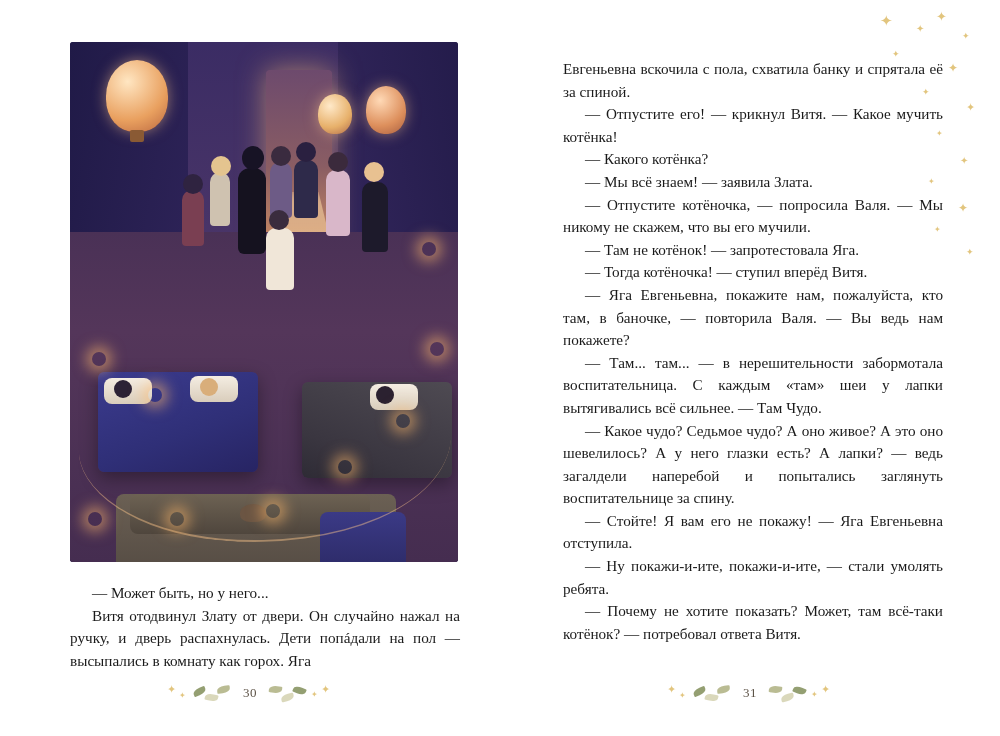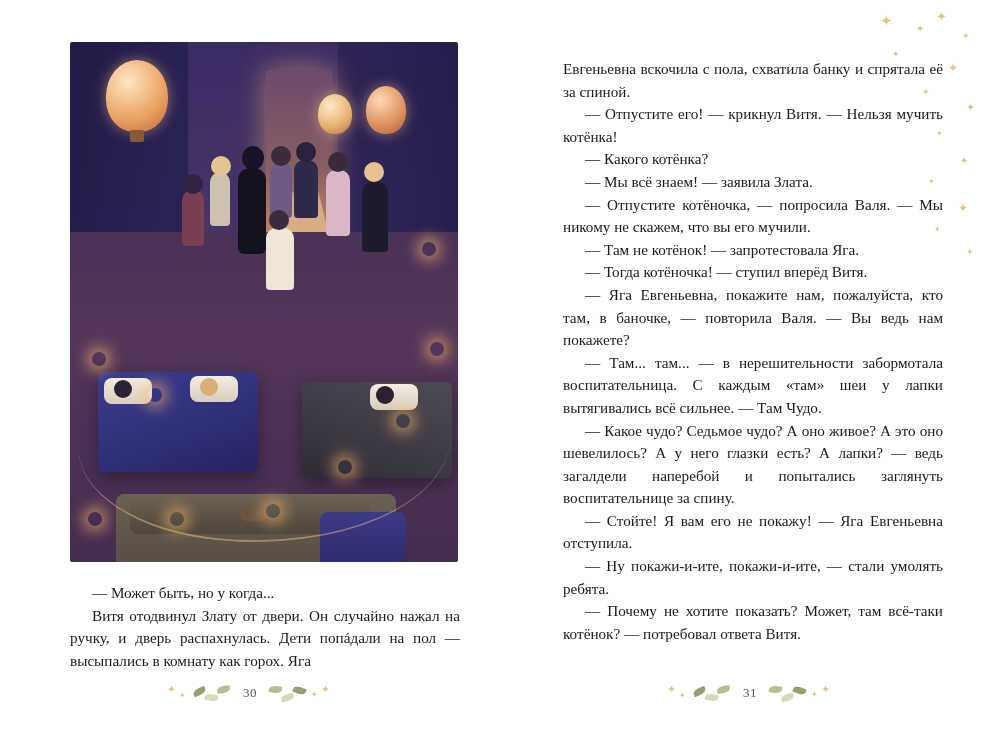--- a/index.html
+++ b/index.html
@@ -300,21 +300,21 @@
         <div class="lamp" style="left:100px;top:470px;"></div>
         <div class="lamp" style="left:196px;top:462px;"></div>
         <div class="lamp" style="left:268px;top:418px;"></div>
         <div class="lamp" style="left:326px;top:372px;"></div>
         <div class="lamp" style="left:360px;top:300px;"></div>
         <div class="lamp" style="left:352px;top:200px;"></div>
       </div>
     </div>
 
     <div class="text-left">
-      <p class="para dash">— Может быть, но у когда...</p>
+      <p class="para dash">— Может быть, но у него...</p>
       <p class="para">Витя отодвинул Злату от двери. Он случайно нажал на ручку, и дверь распахнулась. Дети попáдали на пол — высыпались в комнату как горох. Яга</p>
     </div>
 
     <div class="footer">
       <span class="orn">
         <span class="star4" style="left:2px;top:2px;font-size:11px;">✦</span>
         <span class="star4" style="left:14px;top:10px;font-size:8px;">✦</span>
         <span class="leaf dark" style="left:28px;top:6px;transform:rotate(-22deg);"></span>
         <span class="leaf pale" style="left:40px;top:12px;transform:rotate(14deg);"></span>
         <span class="leaf" style="left:52px;top:4px;transform:rotate(-8deg);"></span>
@@ -344,21 +344,21 @@
       <span class="star4" style="left:74px;top:120px;font-size:8px;">✦</span>
       <span class="star4" style="left:98px;top:146px;font-size:10px;">✦</span>
       <span class="star4" style="left:66px;top:168px;font-size:8px;">✦</span>
       <span class="star4" style="left:96px;top:192px;font-size:12px;">✦</span>
       <span class="star4" style="left:72px;top:216px;font-size:8px;">✦</span>
       <span class="star4" style="left:104px;top:238px;font-size:9px;">✦</span>
     </div>
 
     <div class="text-right-col">
       <p class="para nodent">Евгеньевна вскочила с пола, схватила банку и спрятала её за спиной.</p>
-      <p class="para dash">— Отпустите его! — крикнул Витя. — Нельзя мучить котёнка!</p>
+      <p class="para dash">— Отпустите его! — крикнул Витя. — Какое мучить котёнка!</p>
       <p class="para dash">— Какого котёнка?</p>
       <p class="para dash">— Мы всё знаем! — заявила Злата.</p>
       <p class="para dash">— Отпустите котёночка, — попросила Валя. — Мы никому не скажем, что вы его мучили.</p>
       <p class="para dash">— Там не котёнок! — запротестовала Яга.</p>
       <p class="para dash">— Тогда котёночка! — ступил вперёд Витя.</p>
       <p class="para dash">— Яга Евгеньевна, покажите нам, пожалуйста, кто там, в баночке, — повторила Валя. — Вы ведь нам покажете?</p>
       <p class="para dash">— Там... там... — в нерешительности забормотала воспитательница. С каждым «там» шеи у лапки вытягивались всё сильнее. — Там Чудо.</p>
       <p class="para dash">— Какое чудо? Седьмое чудо? А оно живое? А это оно шевелилось? А у него глазки есть? А лапки? — ведь загалдели наперебой и попытались заглянуть воспитательнице за спину.</p>
       <p class="para dash">— Стойте! Я вам его не покажу! — Яга Евгеньевна отступила.</p>
       <p class="para dash">— Ну покажи-и-ите, покажи-и-ите, — стали умолять ребята.</p>

